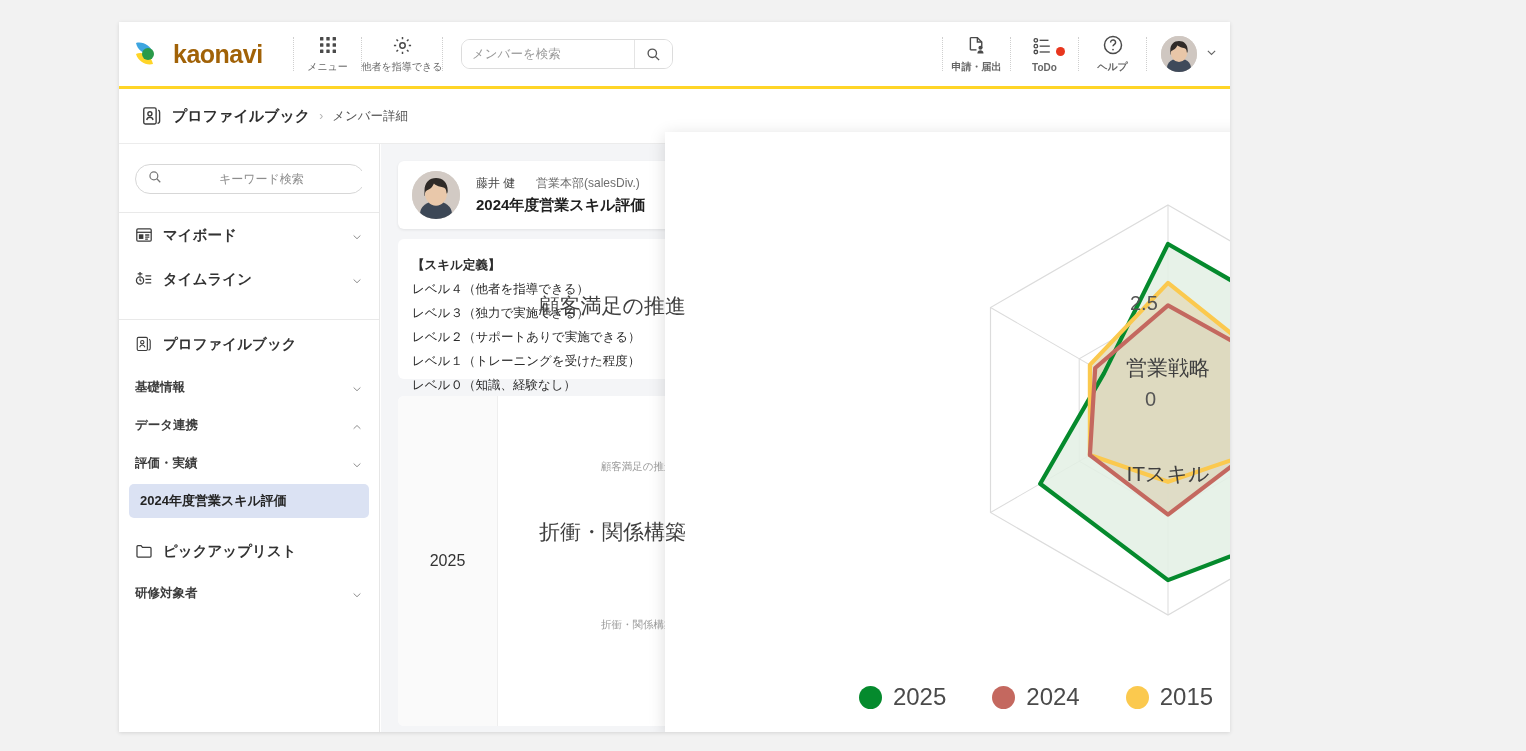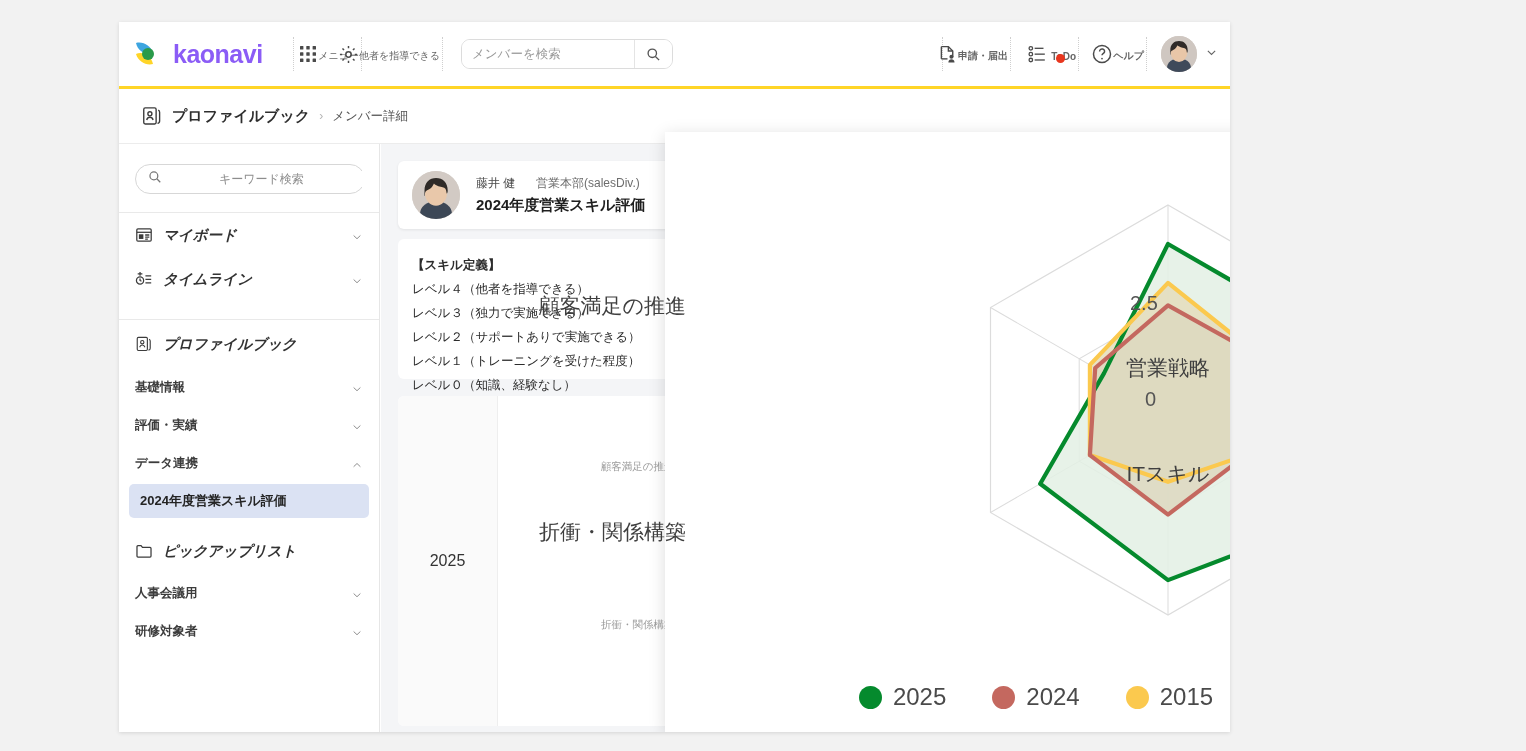--- a/index.html
+++ b/index.html
@@ -43,32 +43,32 @@
   }
 
   .logo {
     display: flex; align-items: center;
     margin-left: 14px;
     width: 160px;
   }
   .logo-mark { width: 34px; height: 28px; margin-right: 6px; }
   .logo-text {
     font-size: 25px; font-weight: bold; letter-spacing: -0.5px;
-    color: #8b5cf6;
+    color: #a16207;
   }
 
   .hdr-sep {
     width: 1px; height: 34px;
     border-left: 1px dotted #cfcfcf;
   }
 
   .hdr-btn {
     width: 67px;
-    display: flex; flex-direction: row;
-    align-items: center; justify-content: flex-end;
+    display: flex; flex-direction: column;
+    align-items: center; justify-content: center;
     cursor: pointer; position: relative;
     padding: 0 2px;
   }
   .hdr-btn .ic { height: 22px; display:flex; align-items:center; justify-content:center; }
   .hdr-btn .lb {
     font-size: 10px; color: #666; margin-top: 4px;
     white-space: nowrap;
   }
 
   .searchbox {
@@ -150,21 +150,21 @@
     font-size: 12px; color: #333; margin-left: 7px;
     font-family: "Liberation Sans", "DejaVu Sans", sans-serif;
   }
   .kw-search input::placeholder { color: #8d8d8d; }
 
   .side-sep { height: 1px; background: #e9e9e9; margin: 18px 0 0 0; }
 
   .side-group { padding: 0 0 0 0; }
   .side-main {
     height: 44px; display: flex; align-items: center;
-    padding: 0 16px 0 16px; cursor: pointer; font-style: italic;
+    padding: 0 16px 0 16px; cursor: pointer;
   }
   .side-main .sm-ic { width: 22px; display: flex; align-items: center; }
   .side-main .sm-lb {
     font-size: 14.5px; font-weight: bold; color: #333;
     margin-left: 6px; flex: 1;
   }
   .side-main.no-toggle { cursor: default; }
 
   .side-sub {
     height: 38px; display: flex; align-items: center;
@@ -482,57 +482,49 @@
 
         <div class="side-sub">
           <span class="ss-lb">基礎情報</span>
           <span class="caret">
             <svg width="12" height="12" viewBox="0 0 16 16" fill="none" stroke="#8b8b8b" stroke-width="1.3">
                 <path d="M3.5 6l4.5 4.3L12.5 6"></path>
               </svg>
           </span>
         </div>
         <div class="side-sub">
+          <span class="ss-lb">データ連携</span>
+          <span class="caret">
+            <svg width="12" height="12" viewBox="0 0 16 16" fill="none" stroke="#8b8b8b" stroke-width="1.3">
+                <path d="M3.5 10.3L8 6l4.5 4.3"></path>
+              </svg>
+          </span>
+        </div>
+        <div class="side-sub">
           <span class="ss-lb">評価・実績</span>
           <span class="caret">
             <svg width="12" height="12" viewBox="0 0 16 16" fill="none" stroke="#8b8b8b" stroke-width="1.3">
                 <path d="M3.5 6l4.5 4.3L12.5 6"></path>
               </svg>
           </span>
         </div>
-        <div class="side-sub">
-          <span class="ss-lb">データ連携</span>
-          <span class="caret">
-            <svg width="12" height="12" viewBox="0 0 16 16" fill="none" stroke="#8b8b8b" stroke-width="1.3">
-                <path d="M3.5 10.3L8 6l4.5 4.3"></path>
-              </svg>
-          </span>
-        </div>
 
         <div class="side-item-active">
           <span>2024年度営業スキル評価</span>
         </div>
       </div>
 
       <div class="side-group" style="margin-top:10px">
         <div class="side-main no-toggle" style="height:46px">
           <span class="sm-ic">
             <svg width="18" height="18" viewBox="0 0 20 20" fill="none" stroke="#3c3c3c" stroke-width="1.4">
               <path d="M2.2 15.6V5.2c0-.6.5-1.1 1.1-1.1h3.4l1.6 2h8.4c.6 0 1.1.5 1.1 1.1v8.4c0 .6-.5 1.1-1.1 1.1H3.3c-.6 0-1.1-.5-1.1-1.1z"></path>
             </svg>
           </span>
           <span class="sm-lb">ピックアップリスト</span>
-        </div>
-        <div class="side-sub">
-          <span class="ss-lb">人事会議用</span>
-          <span class="caret">
-            <svg width="12" height="12" viewBox="0 0 16 16" fill="none" stroke="#8b8b8b" stroke-width="1.3">
-                <path d="M3.5 6l4.5 4.3L12.5 6"></path>
-              </svg>
-          </span>
         </div>
         <div class="side-sub">
           <span class="ss-lb">研修対象者</span>
           <span class="caret">
             <svg width="12" height="12" viewBox="0 0 16 16" fill="none" stroke="#8b8b8b" stroke-width="1.3">
                 <path d="M3.5 6l4.5 4.3L12.5 6"></path>
               </svg>
           </span>
         </div>
       </div>

